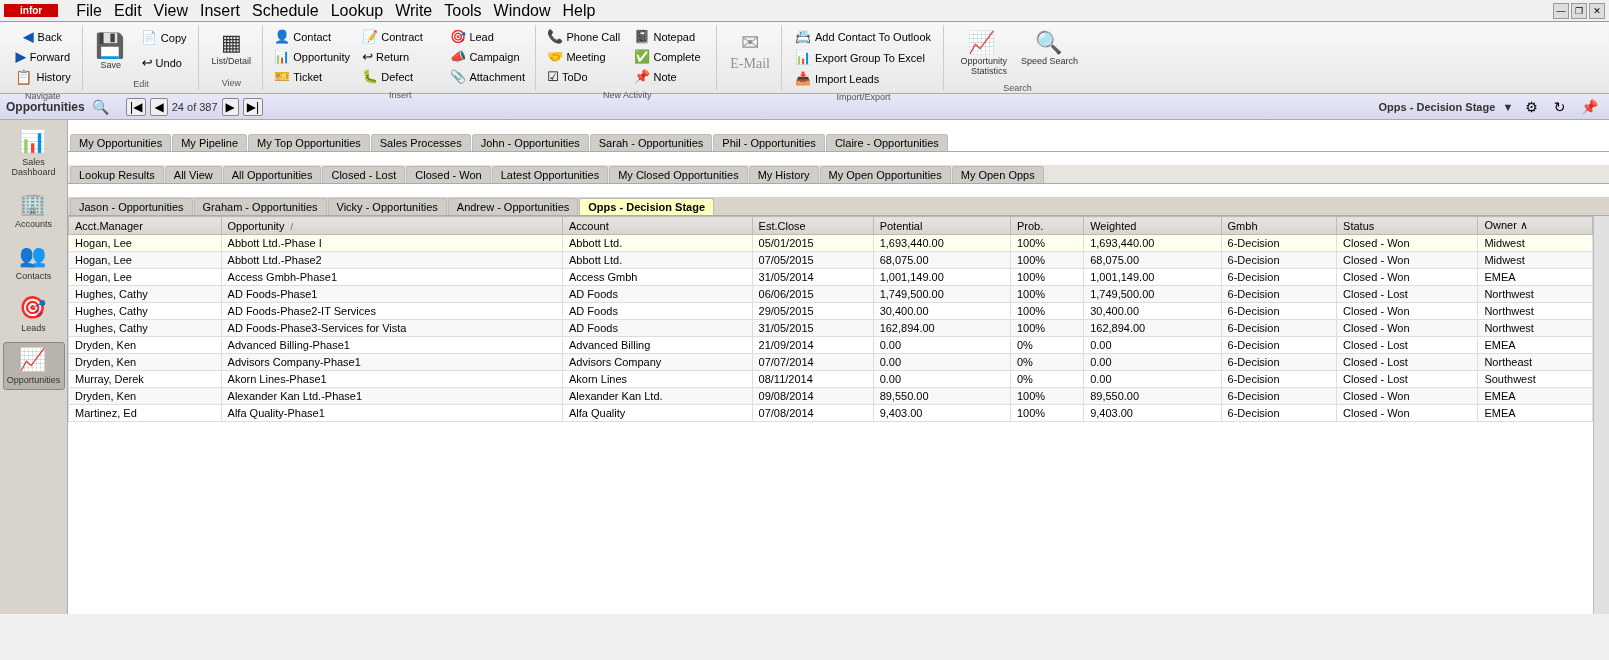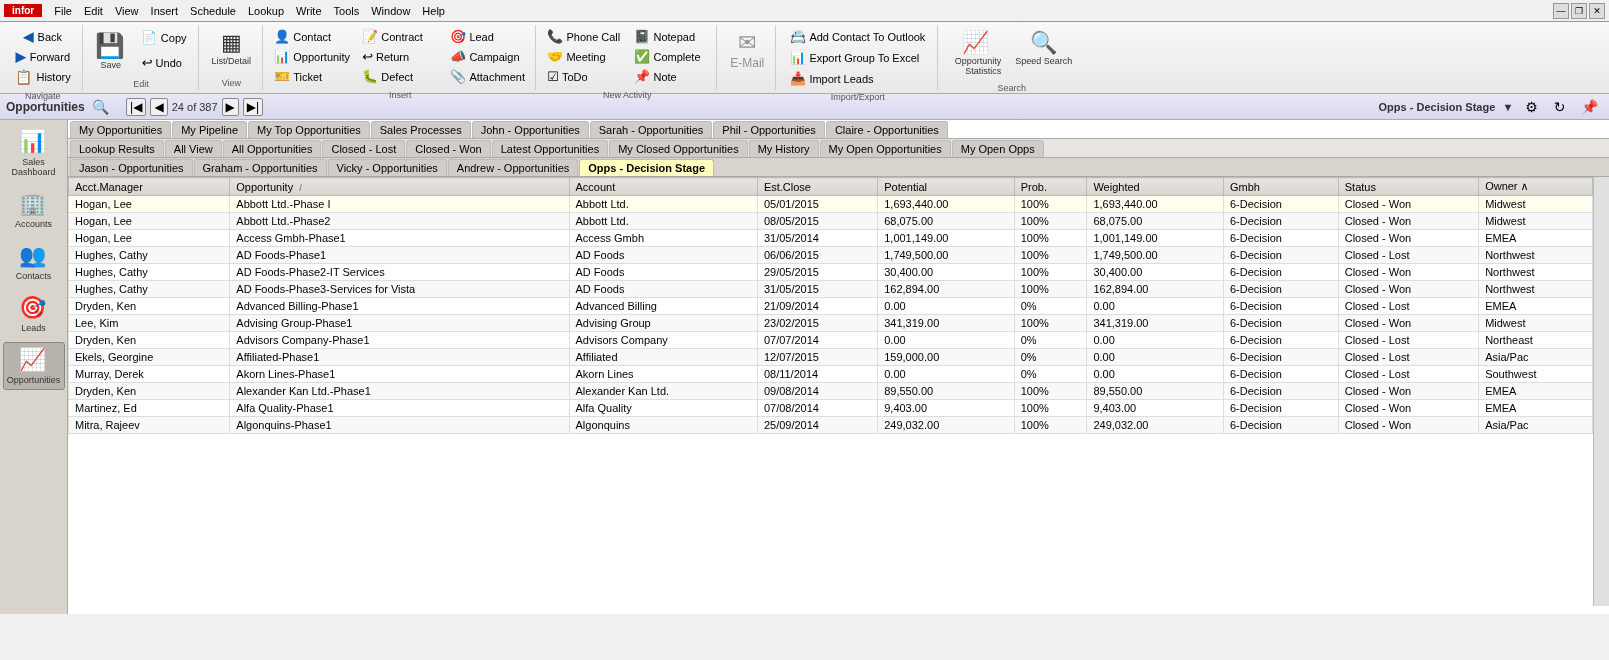--- a/index.html
+++ b/index.html
@@ -12,27 +12,27 @@
       display: flex;
       align-items: center;
       height: 22px;
       padding: 0 4px;
     }
     .infor-logo {
       background: #c00;
       color: white;
       font-weight: bold;
       font-size: 10px;
-      padding: 1px 8px;
-      margin-right: 6px;
+      padding: 1px 16px;
+      margin-right: 12px;
     }
     .menu-bar-item {
       padding: 2px 6px;
       cursor: default;
-      font-size: 11px;
+      font-size: 16px;
     }
     .window-controls {
       margin-left: auto;
       display: flex;
       gap: 2px;
     }
     .win-btn {
       width: 16px; height: 16px;
       border: 1px solid #999;
       background: #ddd;
@@ -216,20 +216,21 @@
     .grid-area {
       flex: 1;
       overflow: auto;
       background: white;
     }
     .tab-row-1, .tab-row-2, .tab-row-3 {
       display: flex;
       gap: 1px;
       padding: 1px 2px 0;
       border-bottom: 1px solid #aaa;
+      margin-top: 13px;
     }
     .tab-item {
       padding: 2px 8px;
       background: #d0ccc8;
       border: 1px solid #bbb;
       border-bottom: none;
       cursor: pointer;
       font-size: 11px;
       white-space: nowrap;
       border-radius: 3px 3px 0 0;
@@ -406,21 +407,21 @@
         <span style="font-size:13px;">📌</span>
         <span>Note</span>
       </div>
     </div>
     <div class="toolbar-group-label">New Activity</div>
   </div>
 
   <div class="toolbar-group" style="min-width:50px;">
     <div class="tb-btn" style="opacity:0.5;">
       <span style="font-size:22px;">✉</span>
-      <span style="font-size:12px;">E-Mail</span>
+      <span style="font-size:14px;font-family:Liberation Serif, serif;">E-Mail</span>
     </div>
   </div>
 
   <div class="toolbar-group" style="min-width:160px;">
     <div style="display:flex;flex-direction:column;gap:2px;justify-content:center;flex:1;">
       <div class="ins-item">
         <span style="font-size:13px;">📇</span>
         <span>Add Contact To Outlook</span>
       </div>
       <div class="ins-item">
@@ -581,21 +582,21 @@
                 <td>100%</td>
                 <td>1,693,440.00</td>
                 <td>6-Decision</td>
                 <td>Closed - Won</td>
                 <td>Midwest</td>
               </tr>
               <tr>
                 <td>Hogan, Lee</td>
                 <td>Abbott Ltd.-Phase2</td>
                 <td>Abbott Ltd.</td>
-                <td>08/05/2015</td>
+                <td>07/05/2015</td>
                 <td>68,075.00</td>
                 <td>100%</td>
                 <td>68,075.00</td>
                 <td>6-Decision</td>
                 <td>Closed - Won</td>
                 <td>Midwest</td>
               </tr>
               <tr>
                 <td>Hogan, Lee</td>
                 <td>Access Gmbh-Phase1</td>
@@ -650,56 +651,32 @@
                 <td>Advanced Billing</td>
                 <td>21/09/2014</td>
                 <td>0.00</td>
                 <td>0%</td>
                 <td>0.00</td>
                 <td>6-Decision</td>
                 <td>Closed - Lost</td>
                 <td>EMEA</td>
               </tr>
               <tr>
-                <td>Lee, Kim</td>
-                <td>Advising Group-Phase1</td>
-                <td>Advising Group</td>
-                <td>23/02/2015</td>
-                <td>341,319.00</td>
-                <td>100%</td>
-                <td>341,319.00</td>
-                <td>6-Decision</td>
-                <td>Closed - Won</td>
-                <td>Midwest</td>
-              </tr>
-              <tr>
                 <td>Dryden, Ken</td>
                 <td>Advisors Company-Phase1</td>
                 <td>Advisors Company</td>
                 <td>07/07/2014</td>
                 <td>0.00</td>
                 <td>0%</td>
                 <td>0.00</td>
                 <td>6-Decision</td>
                 <td>Closed - Lost</td>
                 <td>Northeast</td>
               </tr>
               <tr>
-                <td>Ekels, Georgine</td>
-                <td>Affiliated-Phase1</td>
-                <td>Affiliated</td>
-                <td>12/07/2015</td>
-                <td>159,000.00</td>
-                <td>0%</td>
-                <td>0.00</td>
-                <td>6-Decision</td>
-                <td>Closed - Lost</td>
-                <td>Asia/Pac</td>
-              </tr>
-              <tr>
                 <td>Murray, Derek</td>
                 <td>Akorn Lines-Phase1</td>
                 <td>Akorn Lines</td>
                 <td>08/11/2014</td>
                 <td>0.00</td>
                 <td>0%</td>
                 <td>0.00</td>
                 <td>6-Decision</td>
                 <td>Closed - Lost</td>
                 <td>Southwest</td>
@@ -721,31 +698,19 @@
                 <td>Alfa Quality-Phase1</td>
                 <td>Alfa Quality</td>
                 <td>07/08/2014</td>
                 <td>9,403.00</td>
                 <td>100%</td>
                 <td>9,403.00</td>
                 <td>6-Decision</td>
                 <td>Closed - Won</td>
                 <td>EMEA</td>
               </tr>
-              <tr>
-                <td>Mitra, Rajeev</td>
-                <td>Algonquins-Phase1</td>
-                <td>Algonquins</td>
-                <td>25/09/2014</td>
-                <td>249,032.00</td>
-                <td>100%</td>
-                <td>249,032.00</td>
-                <td>6-Decision</td>
-                <td>Closed - Won</td>
-                <td>Asia/Pac</td>
-              </tr>
             </tbody>
         </table>
       </div>
       <div class="scrollbar-placeholder"></div>
     </div>
   </div>
 </div>
 
 </body></html>

